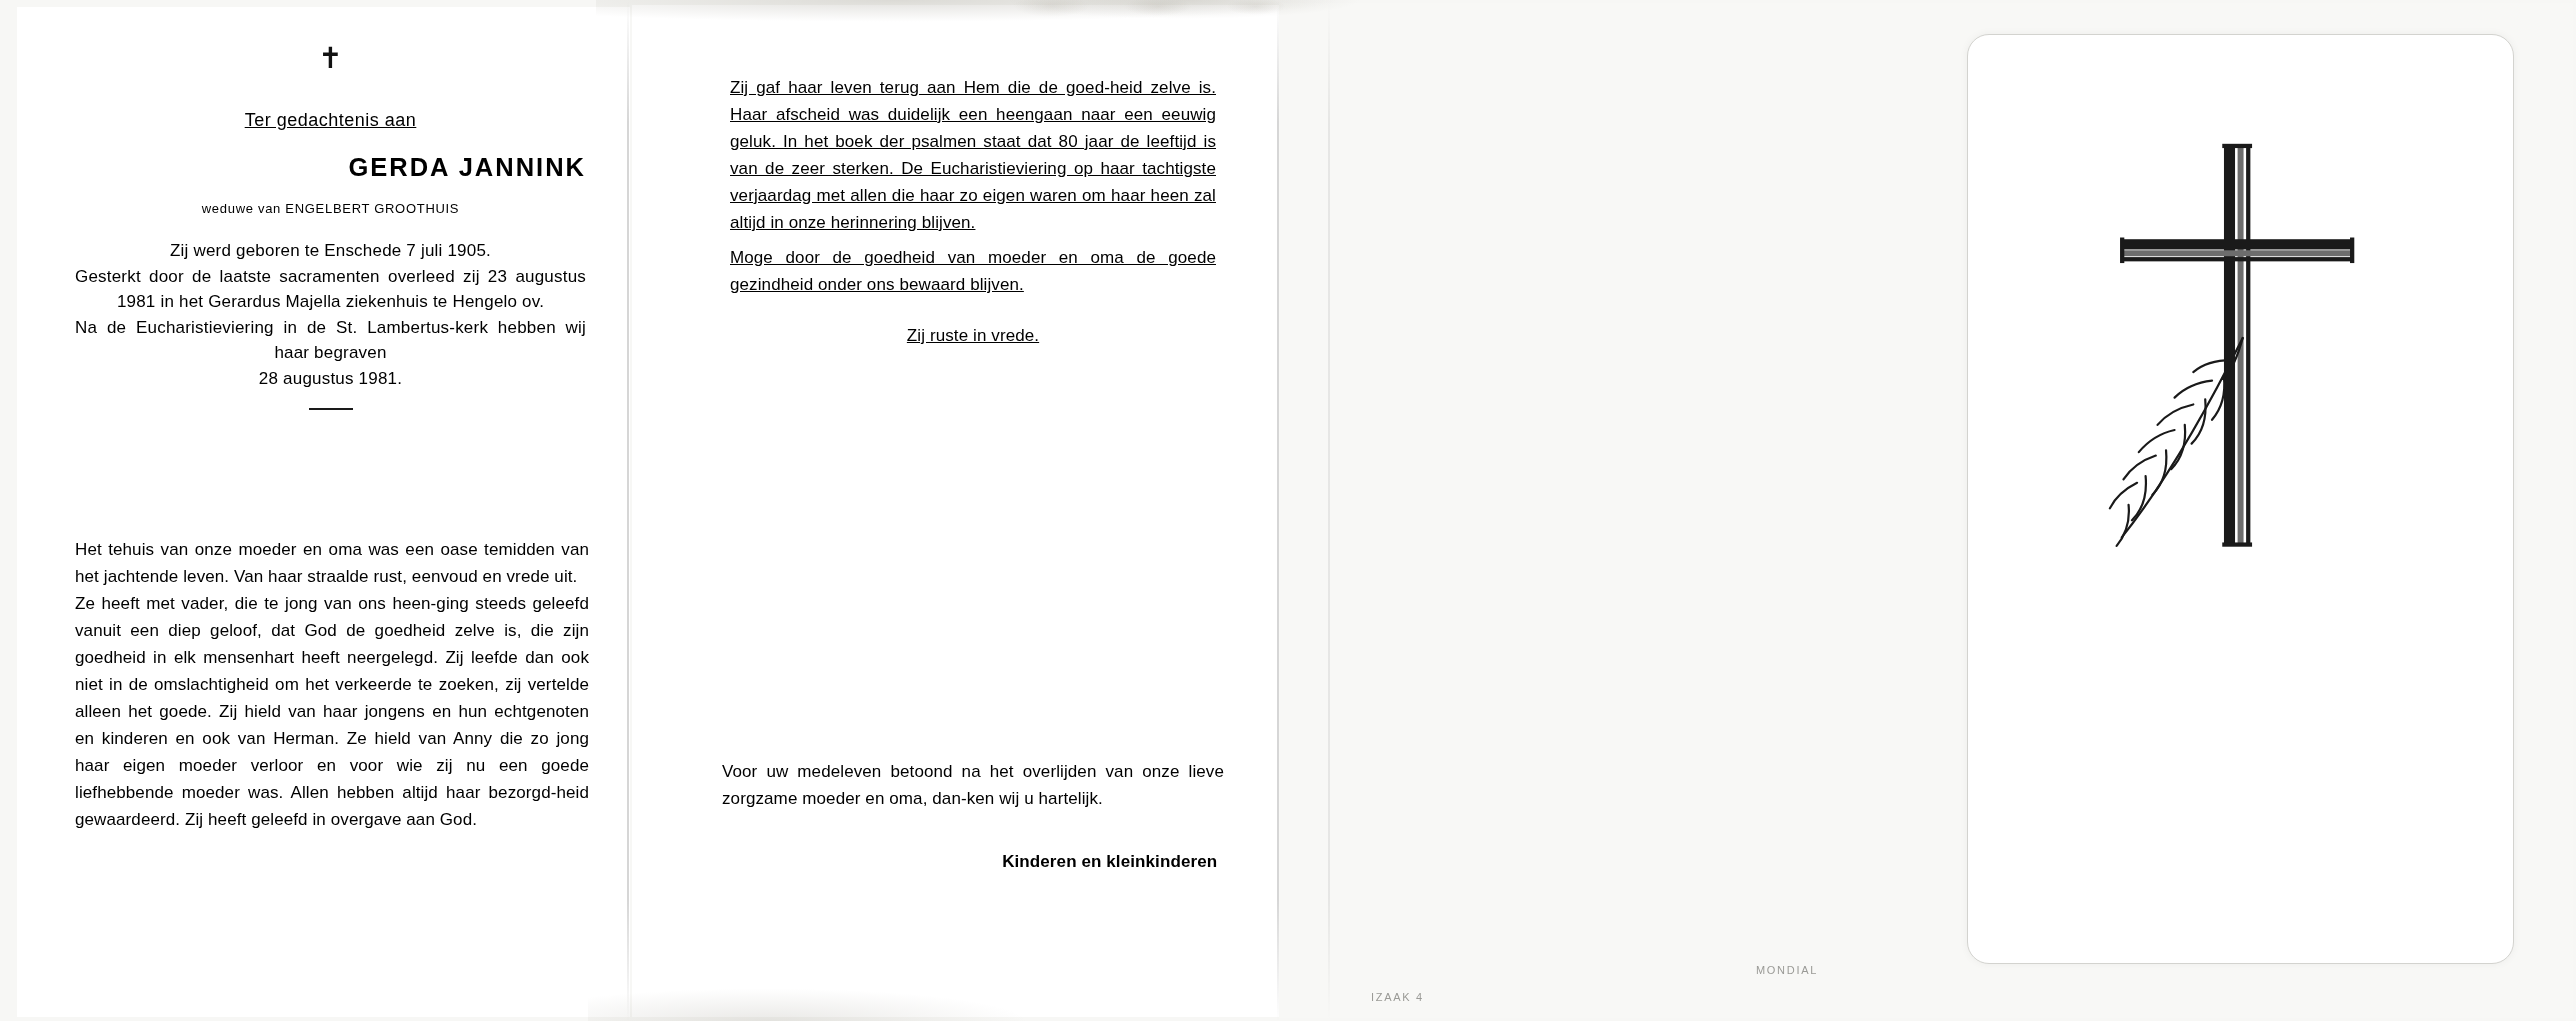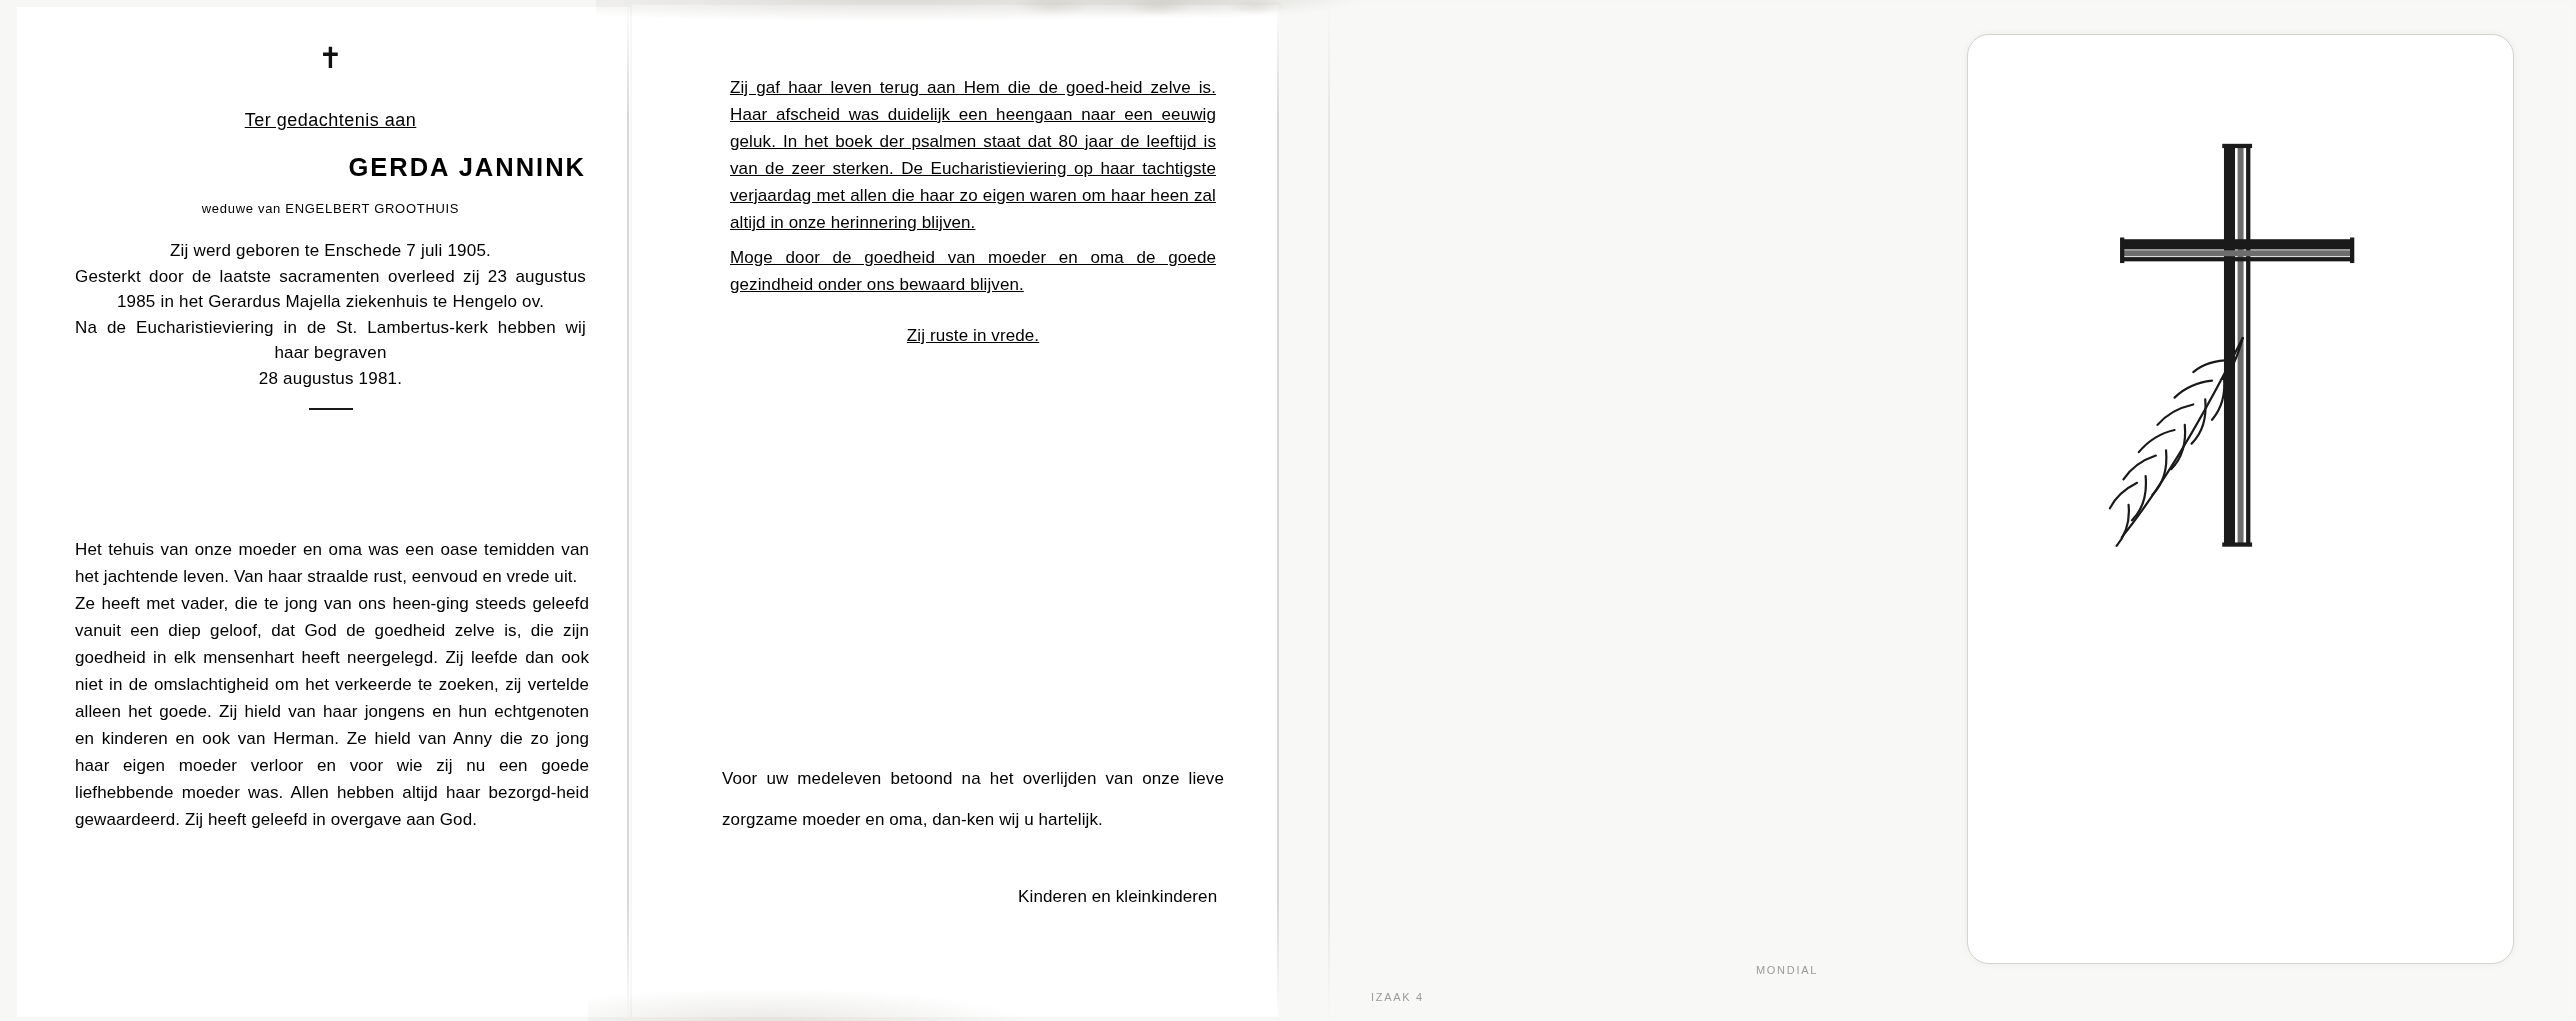--- a/index.html
+++ b/index.html
@@ -180,29 +180,30 @@
     text-align: center;
     margin-top: 24px !important;
   }
 
   .col-mid-bottom {
     position: absolute;
     left: 722px;
     top: 758px;
     width: 502px;
     font-size: 17px;
-    line-height: 41px;
+    line-height: 27px;
     text-align: justify;
     letter-spacing: 0.1px;
   }
   .col-mid-bottom p { margin: 0; }
   .signature {
     text-align: right;
     margin-top: 36px !important;
     padding-right: 6.8px;
+    font-weight: bold;
   }
 
   
   .image-card {
     position: absolute;
     left: 1967px;
     top: 34px;
     width: 545px;
     height: 928px;
     background: #ffffff;
@@ -261,21 +262,21 @@
   <div class="crease crease-b"></div>
   <div class="crease crease-c"></div>
 
   <div class="col-left">
     <div class="cross-glyph">✝</div>
     <div class="ter-ged">Ter gedachtenis aan</div>
     <div class="deceased-name">GERDA JANNINK</div>
     <div class="spouse-line">weduwe van ENGELBERT GROOTHUIS</div>
     <div class="bio-block">
       <p class="center-line">Zij werd geboren te Enschede 7 juli 1905.</p>
-      <p>Gesterkt door de laatste sacramenten overleed zij 23 augustus 1985 in het Gerardus Majella ziekenhuis te Hengelo ov.</p>
+      <p>Gesterkt door de laatste sacramenten overleed zij 23 augustus 1981 in het Gerardus Majella ziekenhuis te Hengelo ov.</p>
       <p>Na de Eucharistieviering in de St. Lambertus-kerk hebben wij haar begraven</p>
       <p class="center-line">28 augustus 1981.</p>
     </div>
     <div class="divider"></div>
   </div>
 
   <div class="tribute-block">
     <p>Het tehuis van onze moeder en oma was een oase temidden van het jachtende leven. Van haar straalde rust, eenvoud en vrede uit.</p>
     <p>Ze heeft met vader, die te jong van ons heen-ging steeds geleefd vanuit een diep geloof, dat God de goedheid zelve is, die zijn goedheid in elk mensenhart heeft neergelegd. Zij leefde dan ook niet in de omslachtigheid om het verkeerde te zoeken, zij vertelde alleen het goede. Zij hield van haar jongens en hun echtgenoten en kinderen en ook van Herman. Ze hield van Anny die zo jong haar eigen moeder verloor en voor wie zij nu een goede liefhebbende moeder was. Allen hebben altijd haar bezorgd-heid gewaardeerd. Zij heeft geleefd in overgave aan God.</p>
   </div>

